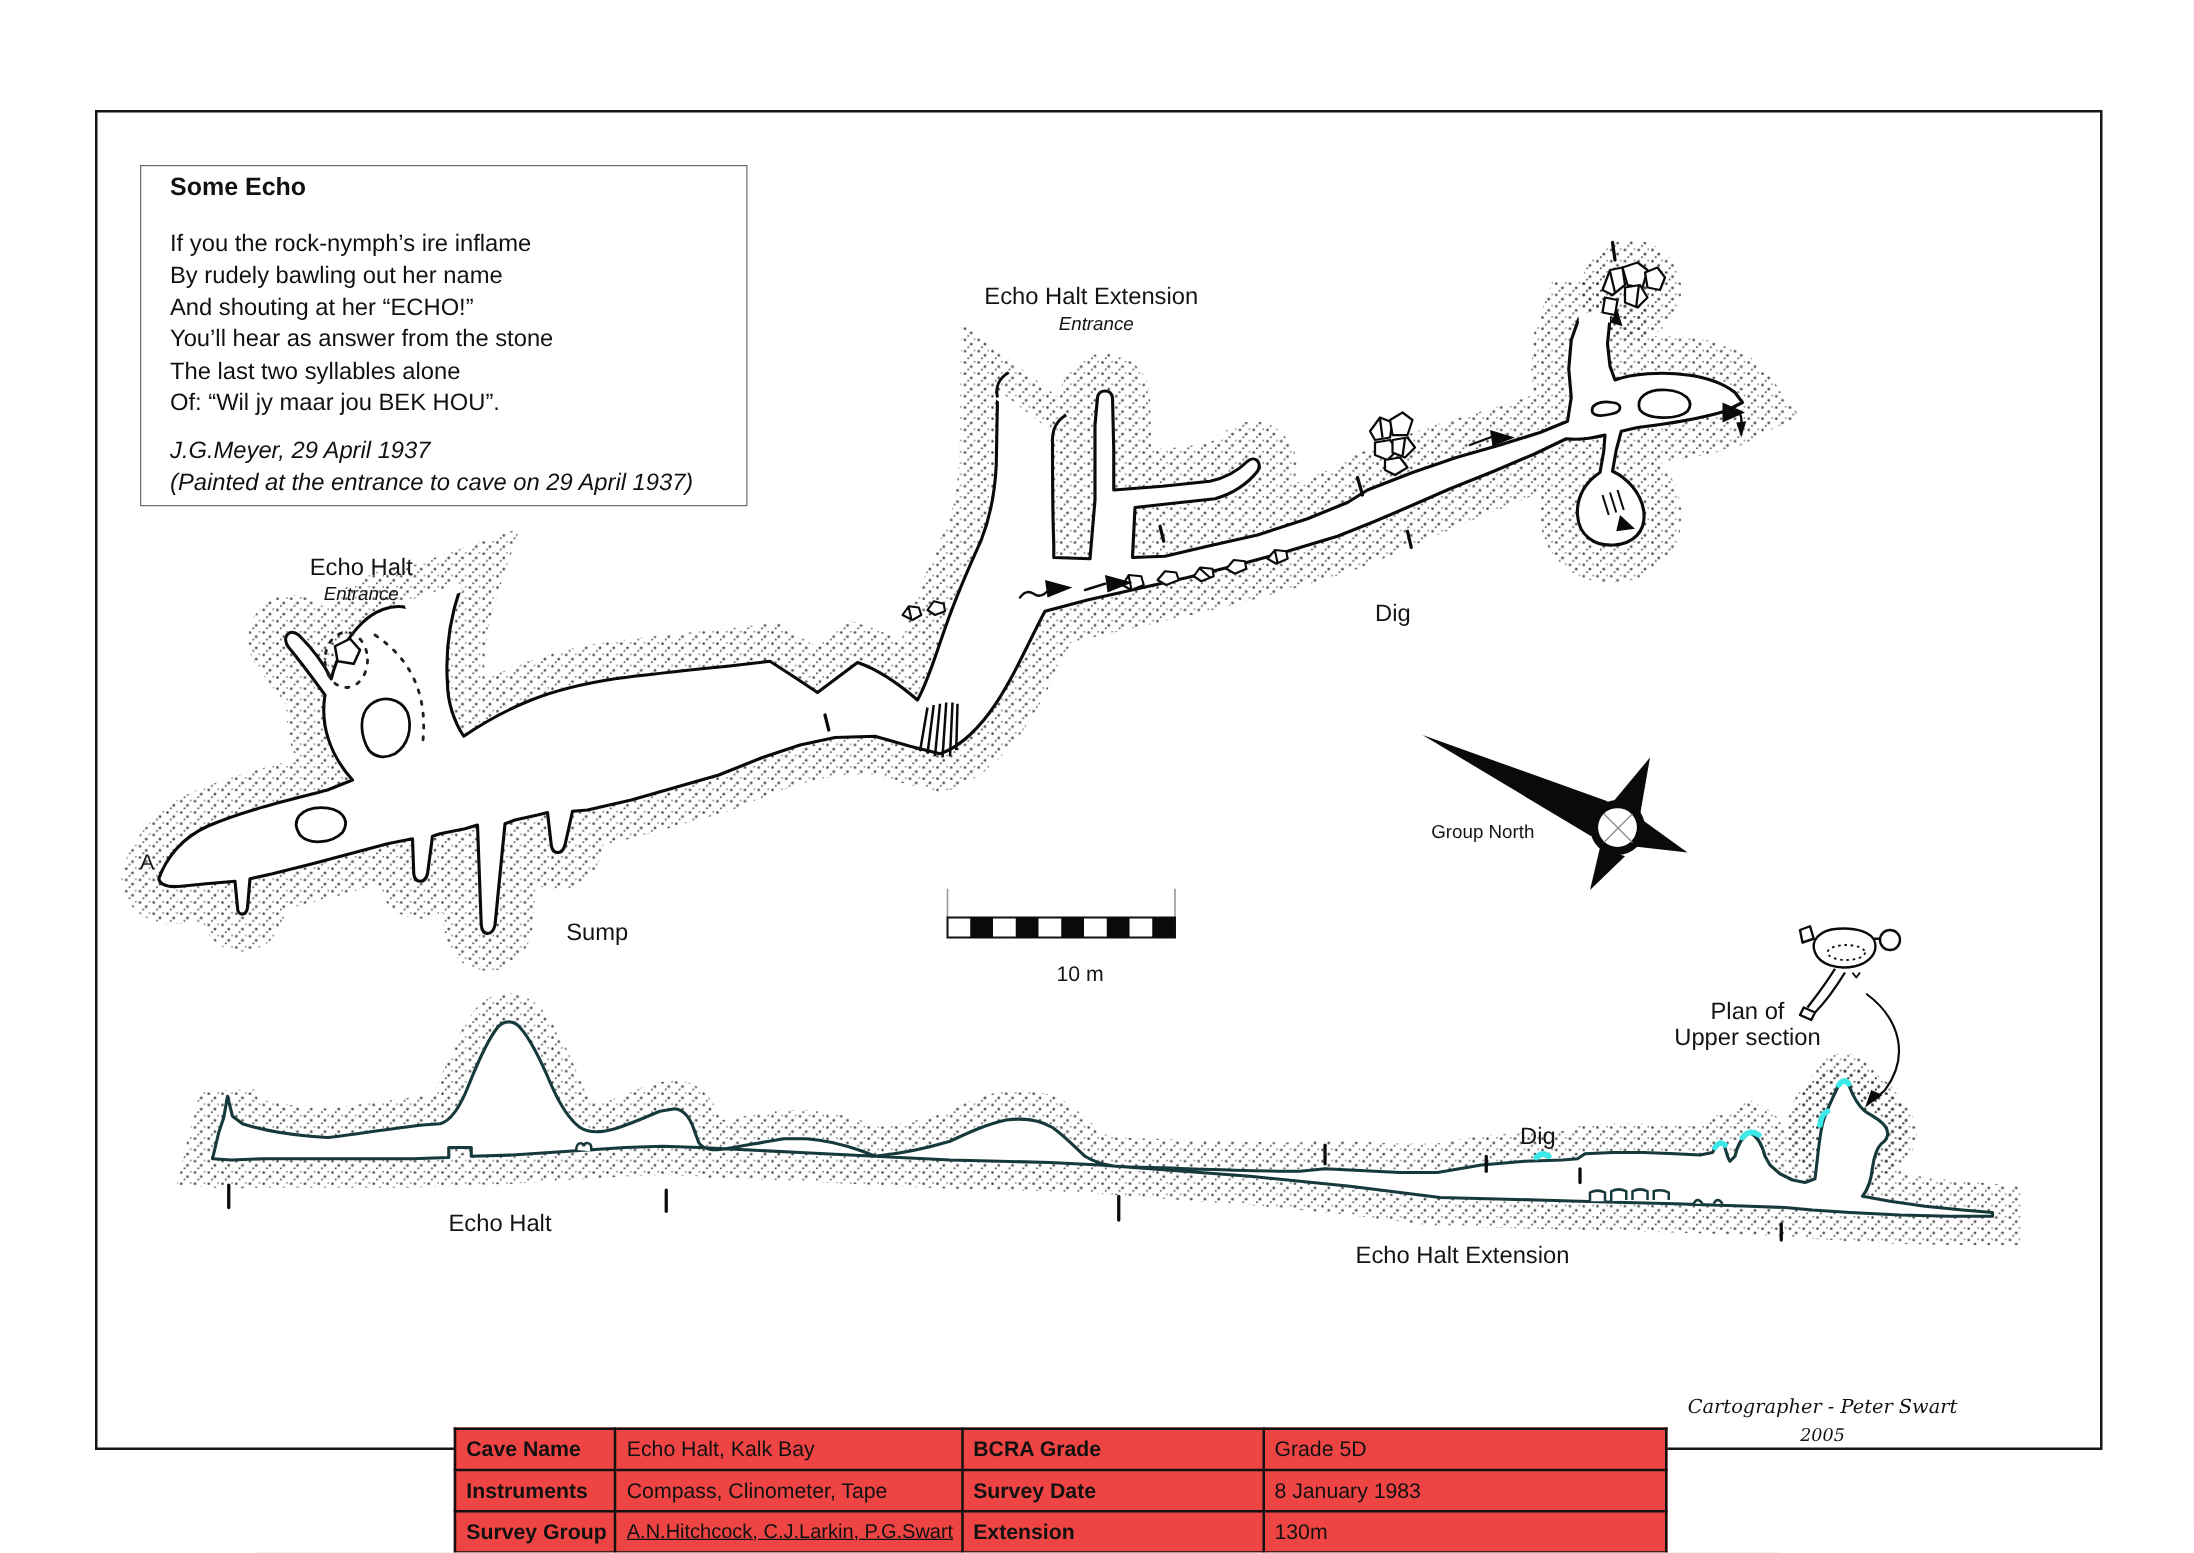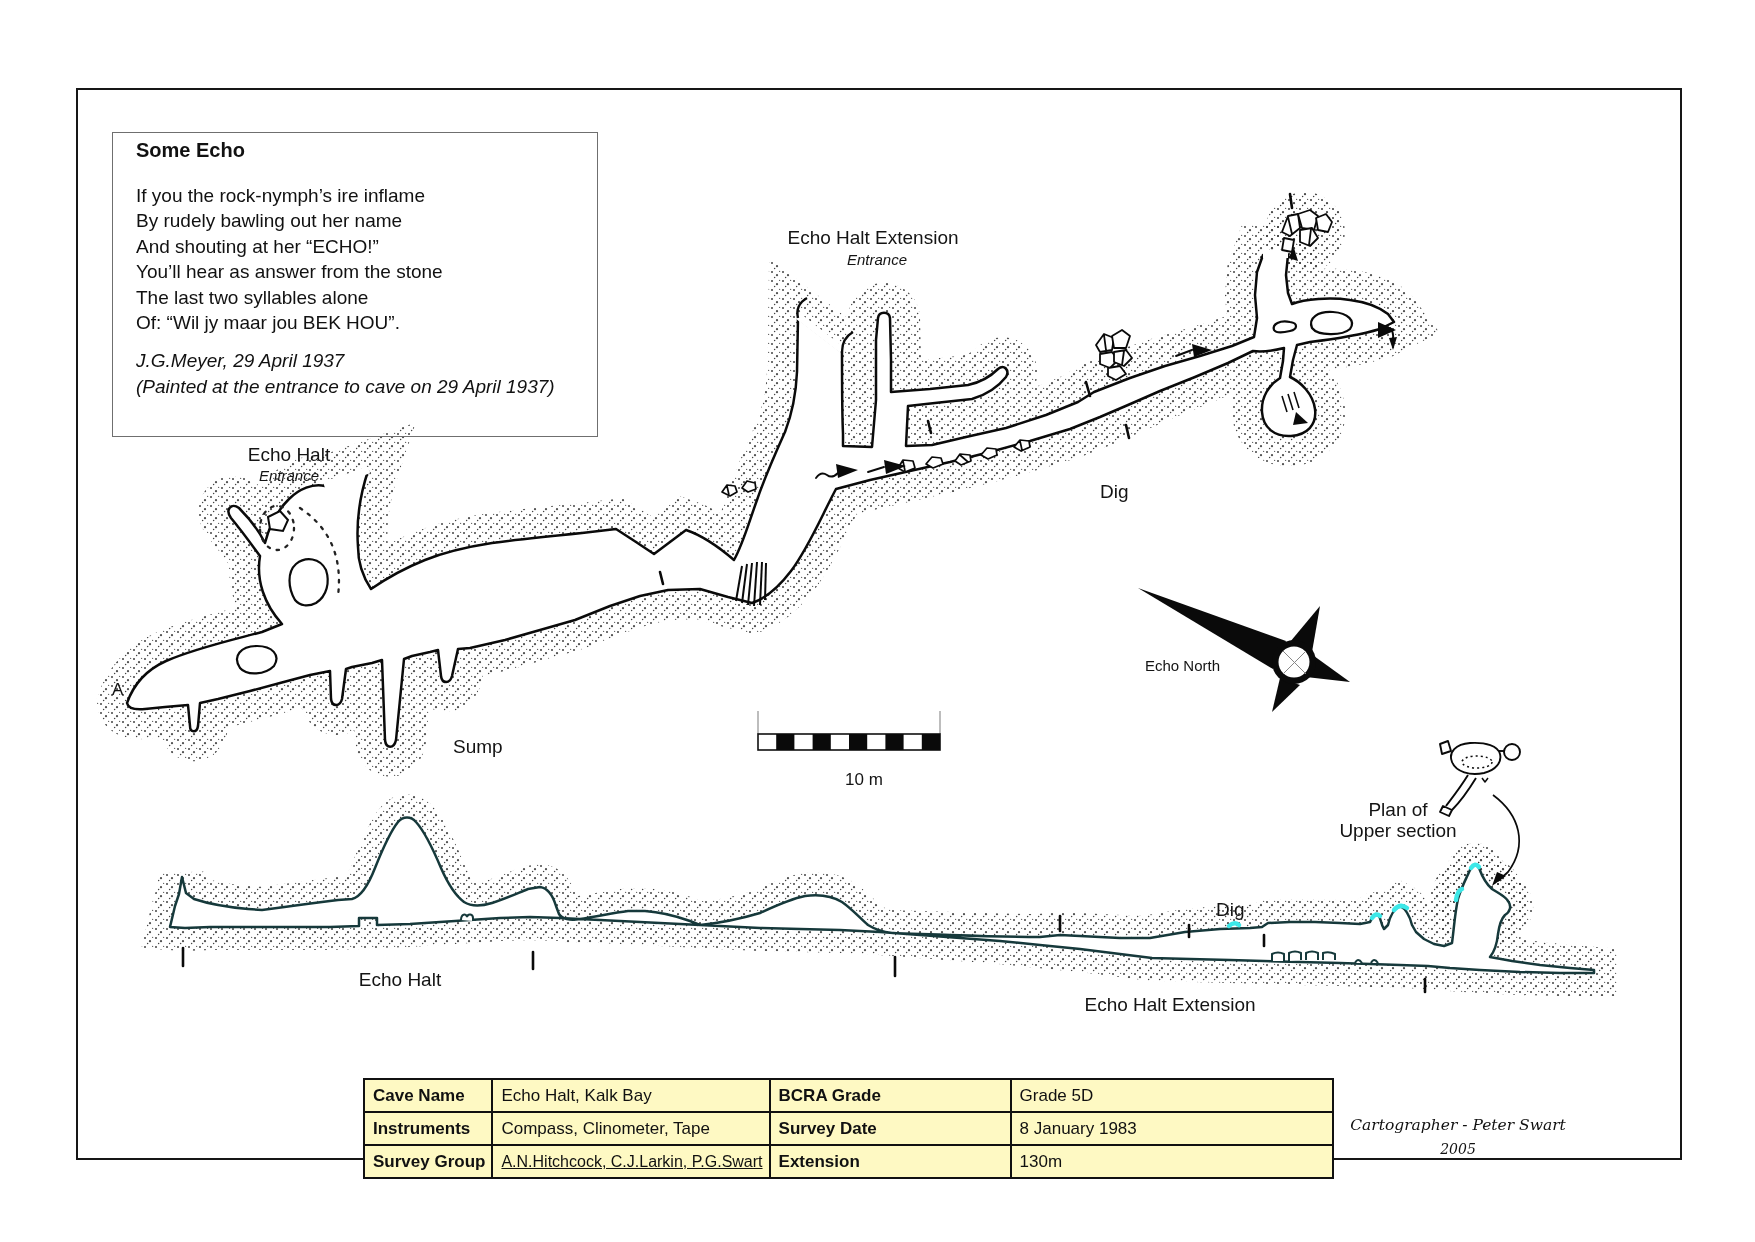--- a/index.html
+++ b/index.html
@@ -6,28 +6,28 @@
   #page{position:relative;width:1755px;height:1242px;background:#ffffff;overflow:hidden;
         font-family:"Liberation Sans", sans-serif;color:#111;}
   #frame{position:absolute;left:76px;top:88px;width:1602px;height:1068px;border:2px solid #161616;}
   #drawing{position:absolute;left:0;top:0;width:1755px;height:1242px;}
   .lbl{position:absolute;white-space:nowrap;color:#141414;}
   .c{transform:translateX(-50%);text-align:right;}
   .s19{font-size:19px;}
   .s17{font-size:17px;}
   .sub{font-size:15px;font-style:italic;}
   
-  #poem{position:absolute;left:112px;top:132px;width:486px;height:305px;border:1px solid #6f6f6f;
+  #poem{position:absolute;left:112px;top:132px;width:486px;height:273px;border:1px solid #6f6f6f;
         box-sizing:border-box;padding:6px 25px 0 23px;}
   #poem .title{font-weight:bold;font-size:20px;margin-bottom:21px;}
   #poem .line{font-size:19px;line-height:25.4px;}
   #poem .attr{font-size:19px;font-style:italic;line-height:25.8px;}
   #poem .gap{height:13px;}
   
-  #info-table{position:absolute;left:363px;top:1078px;border-collapse:collapse;table-layout:fixed;background:#fef9c3;}
+  #info-table{position:absolute;left:363px;top:1142px;border-collapse:collapse;table-layout:fixed;background:#ef4444;}
   #info-table td{border:2px solid #111;height:31px;font-size:17px;padding:0 6px 0 8px;overflow:hidden;white-space:nowrap;}
   #info-table td.h{font-weight:bold;}
   
   #credit{position:absolute;left:1446px;top:1116px;transform:translateX(-50%);text-align:center;
           font-family:"DejaVu Serif", serif;font-style:italic;margin-left:12px;}
   #credit .l1{font-size:15.5px;}
   #credit .l2{font-size:14px;margin-top:7px;}
 </style>
 </head>
 <body>
@@ -300,21 +300,21 @@
   <div class="lbl c s19" style="left:873px;top:227px;">Echo Halt Extension</div>
   <div class="lbl c sub" style="left:877px;top:251px;">Entrance</div>
 
   <div class="lbl c s19" style="left:289px;top:444px;">Echo Halt</div>
   <div class="lbl c sub" style="left:289px;top:467px;">Entrance</div>
 
   <div class="lbl s19" style="left:1100px;top:481px;">Dig</div>
   <div class="lbl s17" style="left:112px;top:680px;">A</div>
   <div class="lbl s19" style="left:437px;top:736px;margin-left:16px;">Sump</div>
 
-  <div class="lbl" style="left:1145px;top:657px;font-size:15px;">Echo North</div>
+  <div class="lbl" style="left:1145px;top:657px;font-size:15px;">Group North</div>
   <div class="lbl c s17" style="left:864px;top:770px;">10 m</div>
 
   <div class="lbl c s19" style="left:1398px;top:799px;">Plan of</div>
   <div class="lbl c s19" style="left:1398px;top:820px;">Upper section</div>
 
   <div class="lbl s19" style="left:1216px;top:899px;">Dig</div>
   <div class="lbl c s19" style="left:400px;top:969px;">Echo Halt</div>
   <div class="lbl c s19" style="left:1170px;top:994px;">Echo Halt Extension</div>
 
   <table id="info-table">

